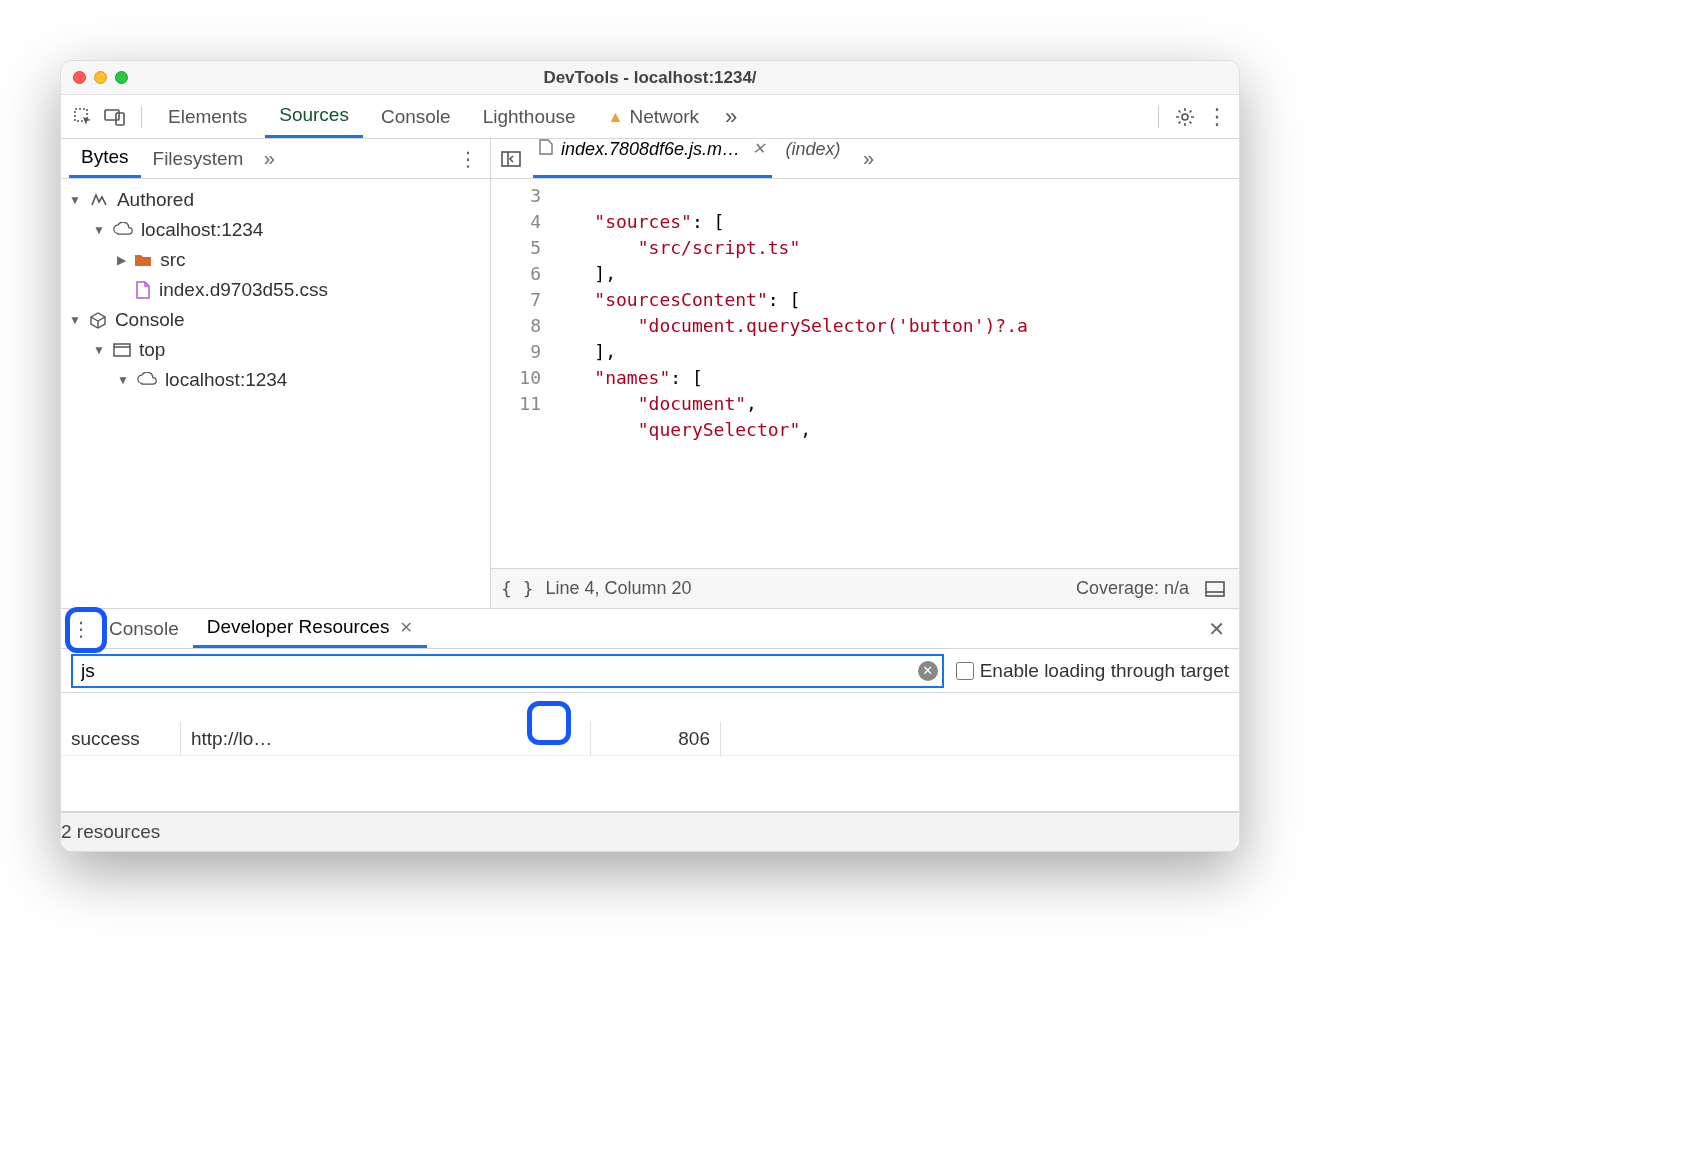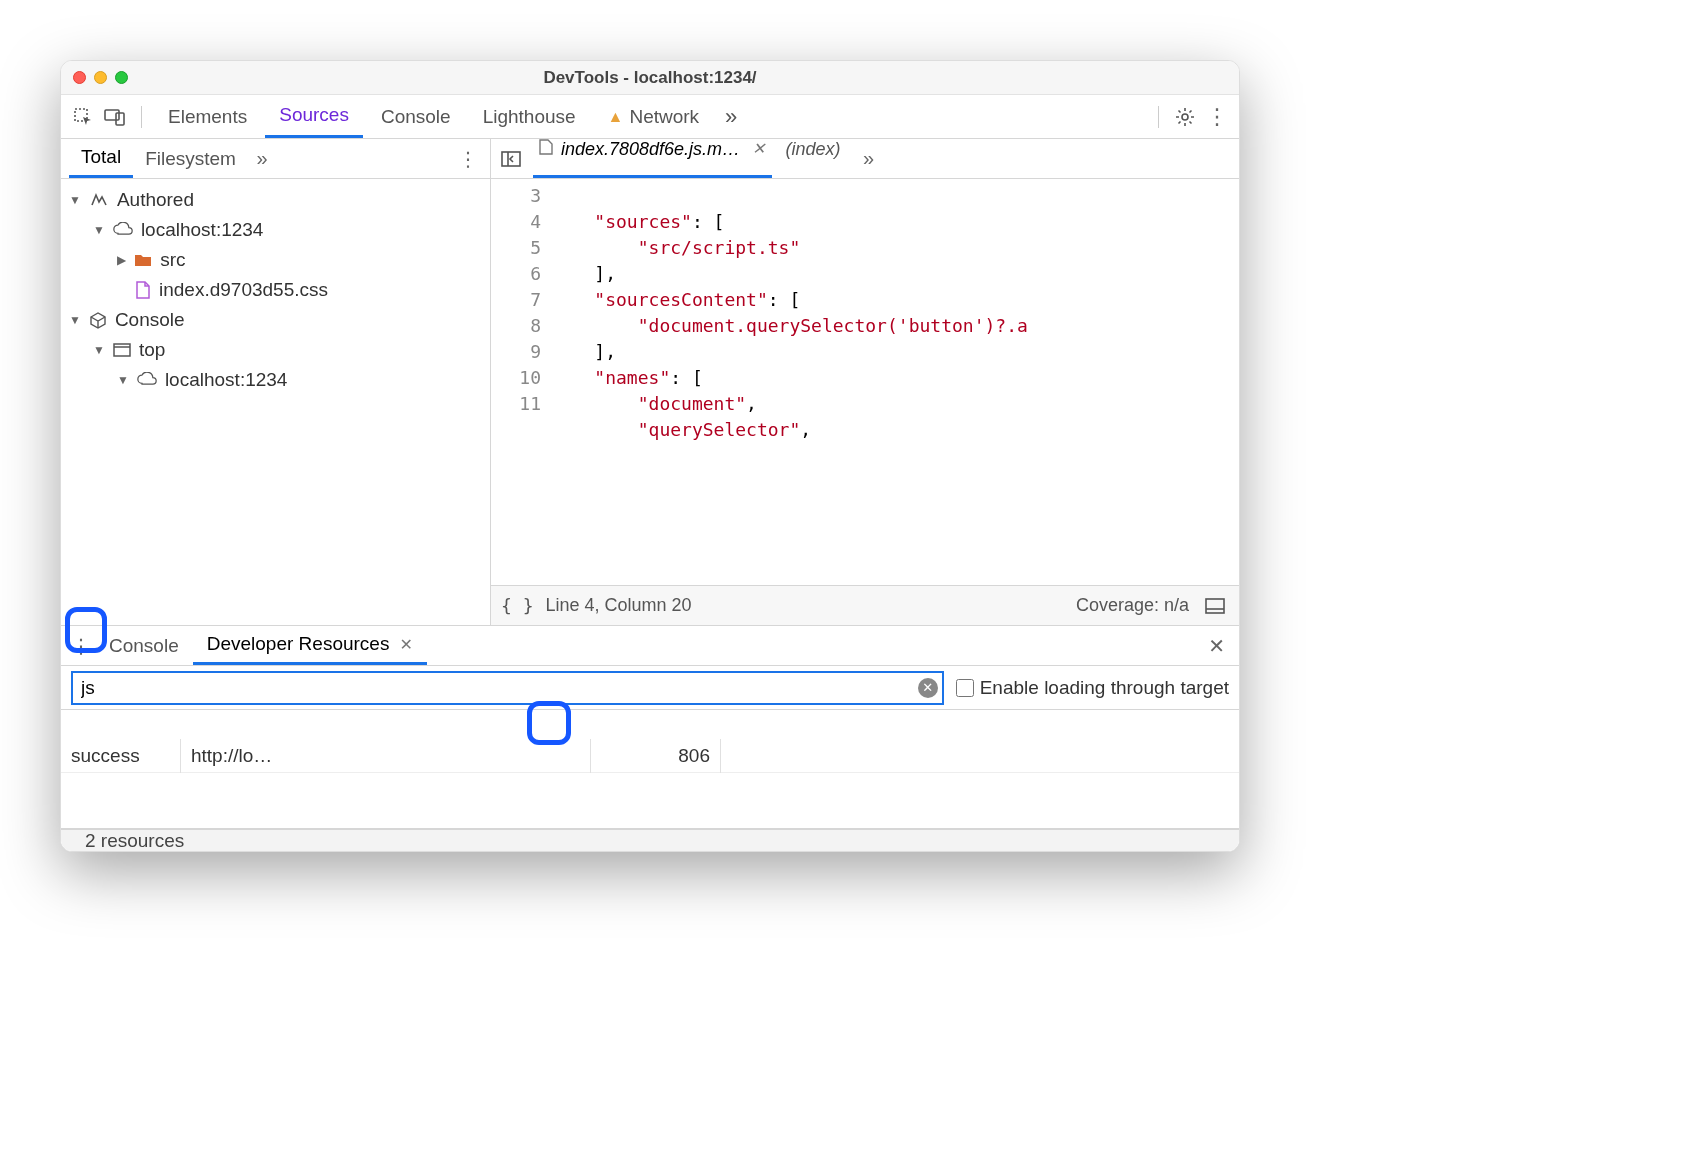--- a/index.html
+++ b/index.html
@@ -49,21 +49,21 @@
     display:flex;
     align-items:center;
     border-bottom:1px solid #d6d6d6;
     padding:0 8px;
     gap:4px;
     font-size:19px;
     color:#555;
   }
   .toolbar .sep{width:1px;height:22px;background:#ccc;margin:0 8px;}
   .toolbar .tab{padding:0 14px;height:100%;display:flex;align-items:center;cursor:pointer;white-space:nowrap;gap:6px;}
-  .toolbar .tab.active{color:#6d28d9;font-weight:500;border-bottom:3px solid #1a73e8;}
+  .toolbar .tab.active{color:#14532d;font-weight:500;border-bottom:3px solid #1a73e8;}
   .toolbar .spacer{flex:1;}
   .icon-btn{width:28px;height:28px;display:flex;align-items:center;justify-content:center;color:#666;cursor:pointer;}
   .warn-tri{color:#e8a23a;font-size:16px;}
   
   .main-split{display:flex;flex:1;min-height:0;}
   .left-pane{width:430px;border-right:1px solid #d6d6d6;display:flex;flex-direction:column;min-height:0;}
   .right-pane{flex:1;display:flex;flex-direction:column;min-height:0;}
   
   .sub-tabs{height:40px;display:flex;align-items:center;border-bottom:1px solid #d6d6d6;padding:0 8px;font-size:19px;color:#555;}
   .sub-tabs .stab{padding:0 12px;height:100%;display:flex;align-items:center;cursor:pointer;}
@@ -102,21 +102,21 @@
   .chk input{width:18px;height:18px;}
   
   .table{display:flex;flex-direction:column;border-bottom:1px solid #d6d6d6;}
   .thead,.trow{display:grid;grid-template-columns:120px 410px 130px 150px 1fr;font-size:19px;}
   .thead{background:#f3f3f3;border-bottom:1px solid #d6d6d6;}
   .th,.td{padding:6px 10px;border-right:1px solid #e0e0e0;white-space:nowrap;overflow:hidden;text-overflow:ellipsis;}
   .th:last-child,.td:last-child{border-right:none;}
   .trow{border-bottom:1px solid #eee;height:34px;align-items:center;margin-top:29px;}
   .td.num{text-align:right;}
   .tbody-spacer{height:56px;border-bottom:1px solid #d6d6d6;}
-  .statusbar{height:21px;display:flex;align-items:center;padding:0 24px;background:#f3f3f3;font-size:19px;color:#444;}
+  .statusbar{height:38px;display:flex;align-items:center;padding:0 0;background:#f3f3f3;font-size:19px;color:#444;}
   
   .hl{position:absolute;border:5px solid #1557ff;border-radius:12px;pointer-events:none;}
   b.match{font-weight:700;}
   
   svg{display:block;}
 </style>
 </head>
 <body>
 
 <div class="window">
@@ -170,21 +170,21 @@
       </svg>
     </div>
     <div class="icon-btn" style="font-size:22px;">⋮</div>
   </div>
 
   <div class="main-split">
 
     <div class="left-pane">
       <div class="sub-tabs">
         <div class="stab active">
-            <span>Total</span>
+            <span>Bytes</span>
           </div>
         <div class="stab">
             <span>Filesystem</span>
           </div>
         <div class="icon-btn" style="font-size:20px;">»</div>
         <div class="icon-btn more" style="font-size:20px;">⋮</div>
       </div>
       <div class="tree">
         <div class="tree-row" style="padding-left:4px;">
           <span class="twister">▼</span>

